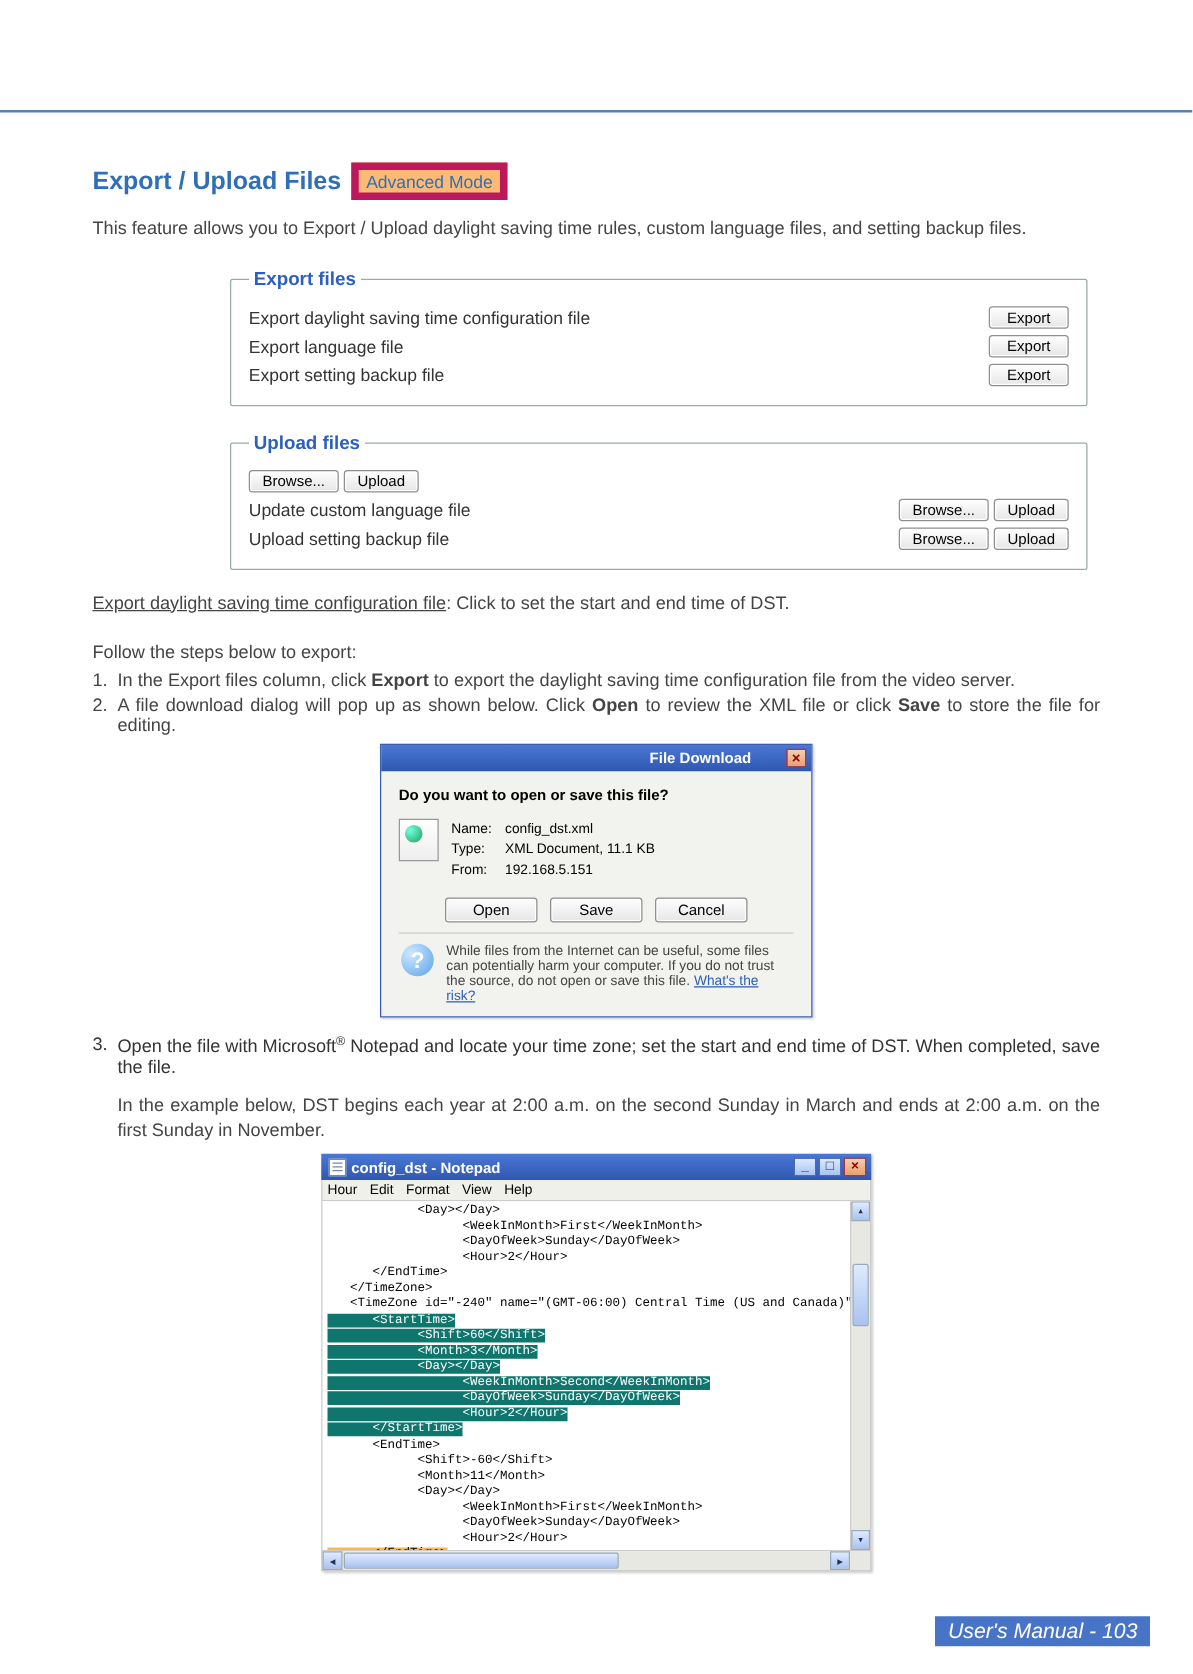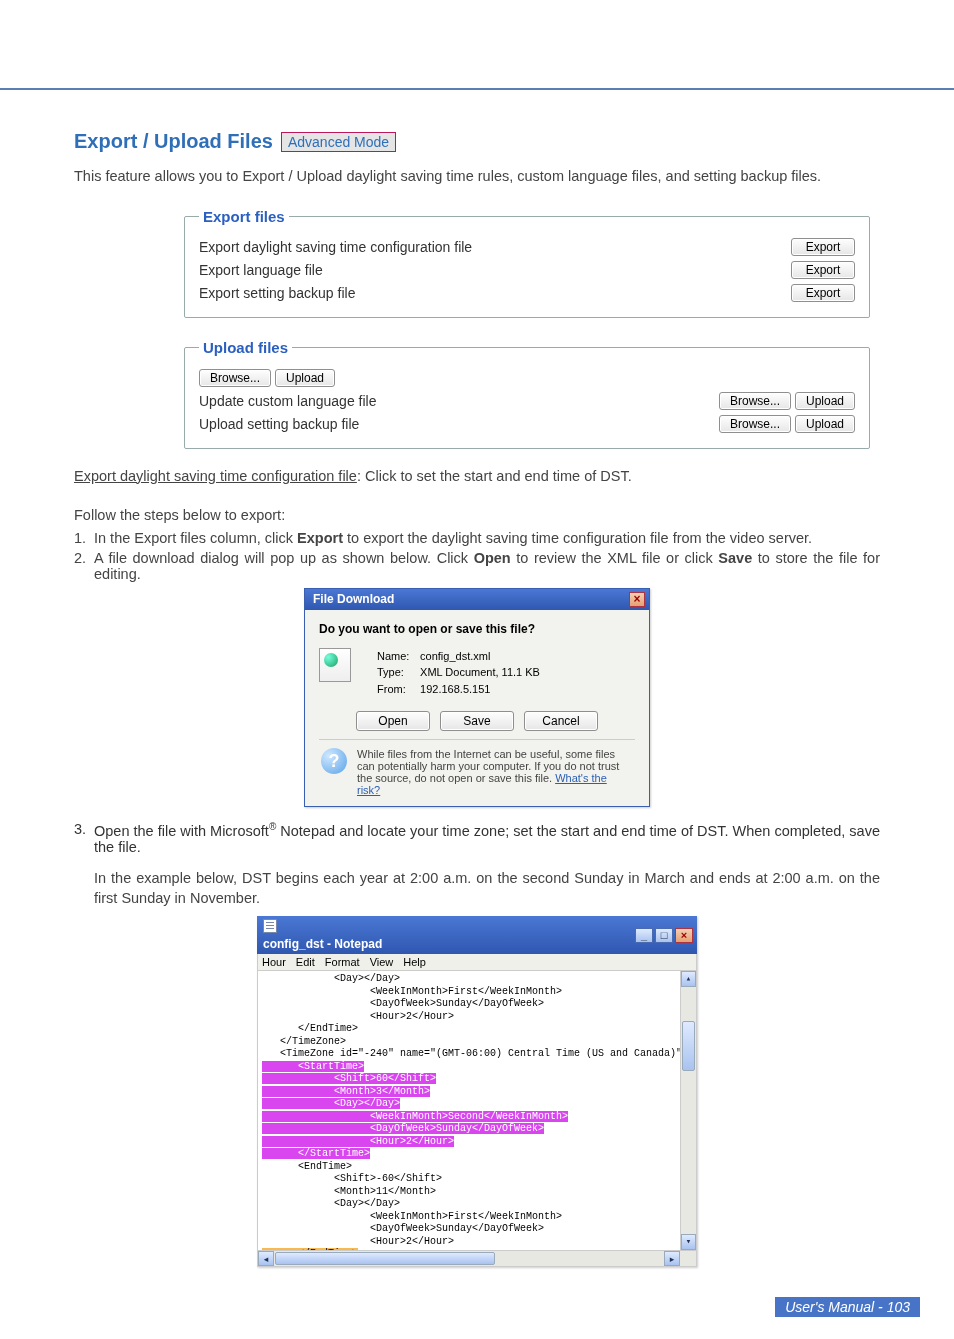--- a/index.html
+++ b/index.html
@@ -22,23 +22,23 @@
   }
   .section-title {
     color: #2f6fb8;
     font-weight: bold;
     font-size: 20px;
     display: inline-block;
     vertical-align: middle;
   }
   .badge {
     display: inline-block;
-    background: #e5e5e5;
+    background: #fdba74;
     color: #2f6fb8;
-    border: 1px solid #be185d;
+    border: 6px solid #be185d;
     padding: 1px 6px;
     font-size: 14px;
     margin-left: 4px;
     vertical-align: middle;
   }
   .para { margin-top: 10px; line-height: 1.35; text-align: justify; color:#444; }
   .intro { margin-top: 14px; }
   
   .panel-wrap { margin-left: 110px; margin-right: 10px; }
   fieldset.panel {
@@ -89,42 +89,42 @@
     width: 346px;
     margin: 6px auto 0 auto;
     border: 1px solid #3a5fb0;
     background: #f2f2ee;
     font-family: Tahoma, Arial, sans-serif;
     font-size: 11px;
     color: #000;
     box-shadow: 1px 1px 2px rgba(0,0,0,.2);
   }
   .fd-titlebar {
-    display:flex; align-items:center; justify-content:space-between;
+    display:flex; align-items:center; justify-content:flex-end;
     background: linear-gradient(#4a78d4, #2f57b0);
     color:#fff;
     padding: 3px 4px 3px 8px;
     font-weight: bold;
     font-size: 12px;
     gap: 28px;
   }
   .fd-close {
     width:16px; height:15px;
     background: linear-gradient(#f2cfb3,#e8a070);
     border:1px solid #a34;
     color:#900;
     font-weight:bold;
     font-size:12px;
     line-height:12px;
     text-align:center;
     cursor:pointer;
   }
   .fd-body { padding: 12px 14px 8px 14px; }
   .fd-q { font-weight: bold; font-size: 12px; margin-bottom: 12px; }
-  .fd-inforow { display:flex; gap:26px; }
+  .fd-inforow { display:flex; gap:10px; }
   .fd-fileicon {
     width:32px;height:34px;
     border:1px solid #999;
     background:linear-gradient(#fff,#eee);
     position:relative;
     flex-shrink:0;
   }
   .fd-fileicon::after{
     content:"";
     position:absolute;
@@ -148,21 +148,21 @@
   }
   .fd-warn a { color:#2b5fb3; text-decoration: underline; }
   
   .np-wrap { width: 440px; margin: 8px auto 0 auto; box-shadow: 1px 1px 2px rgba(0,0,0,.2); font-family: Tahoma, Arial; }
   .np-title {
     display:flex; align-items:center; justify-content:space-between;
     background: linear-gradient(#4a78d4, #2f57b0);
     color:#fff; font-size:12px; font-weight:bold;
     padding: 3px 4px 3px 6px;
   }
-  .np-title .t { display:flex; align-items:flex-start; gap:4px;flex-direction:column;}
+  .np-title .t { display:flex; align-items:flex-start; gap:4px;}
   .np-title .doc-icon{width:14px;height:14px;background:#fff;border:1px solid #78a;position:relative;}
   .np-title .doc-icon::after{content:"";position:absolute;top:2px;left:2px;right:2px;height:1px;background:#78a;box-shadow:0 3px #78a,0 6px #78a;}
   .np-wbtns { display:flex; gap:2px; }
   .np-wbtn {
     width:18px;height:15px;
     background: linear-gradient(#dfeaff,#a9c3ef);
     border:1px solid #4a6bb0;
     color:#234;
     font-size:11px;
     line-height:12px;
@@ -177,21 +177,21 @@
   .np-body {
     background:#fff; border:1px solid #ccc; border-top:none;
     font-family: "Courier New", monospace; font-size: 10px; line-height: 1.25;
     color:#000;
     height: 280px;
     overflow: hidden;
     position:relative;
     white-space: pre;
     padding: 2px 0 2px 4px;
   }
-  .np-body .hl-start { background:#d946ef; color:#fff; }
+  .np-body .hl-start { background:#0f766e; color:#fff; }
   .np-body .hl-end { background:#f9b94e; }
   .np-vscroll{
     position:absolute; right:0; top:0; bottom:0; width:16px;
     background:#e8e8e2; border-left:1px solid #ccc;
   }
   .np-vscroll .up,.np-vscroll .dn{
     position:absolute;left:0;right:0;height:16px;
     background:linear-gradient(#dfeaff,#a9c3ef);
     border:1px solid #9ab;
     font-size:9px;text-align:center;line-height:14px;color:#235;
@@ -209,21 +209,21 @@
   .np-hscroll .l{left:0;} .np-hscroll .r{right:16px;}
   .np-hscroll .corner{position:absolute;right:0;top:0;bottom:0;width:16px;background:#e8e8e2;}
   .np-hscroll .thumb{position:absolute;left:17px;top:1px;bottom:1px;width:220px;background:linear-gradient(#dfeaff,#a9c3ef);border:1px solid #9ab;border-radius:2px;}
   .footer {
     position:absolute;
     bottom: 22px;
     right: 34px;
     background: #4774c6;
     color:#fff;
     font-style: italic;
-    font-size: 14px;
+    font-size: 17px;
     padding: 2px 10px;
   }
   sup { font-size: 10px; }
 </style>
 </head>
 <body>
 
 <div class="topband"></div>
 
 <div class="content">

